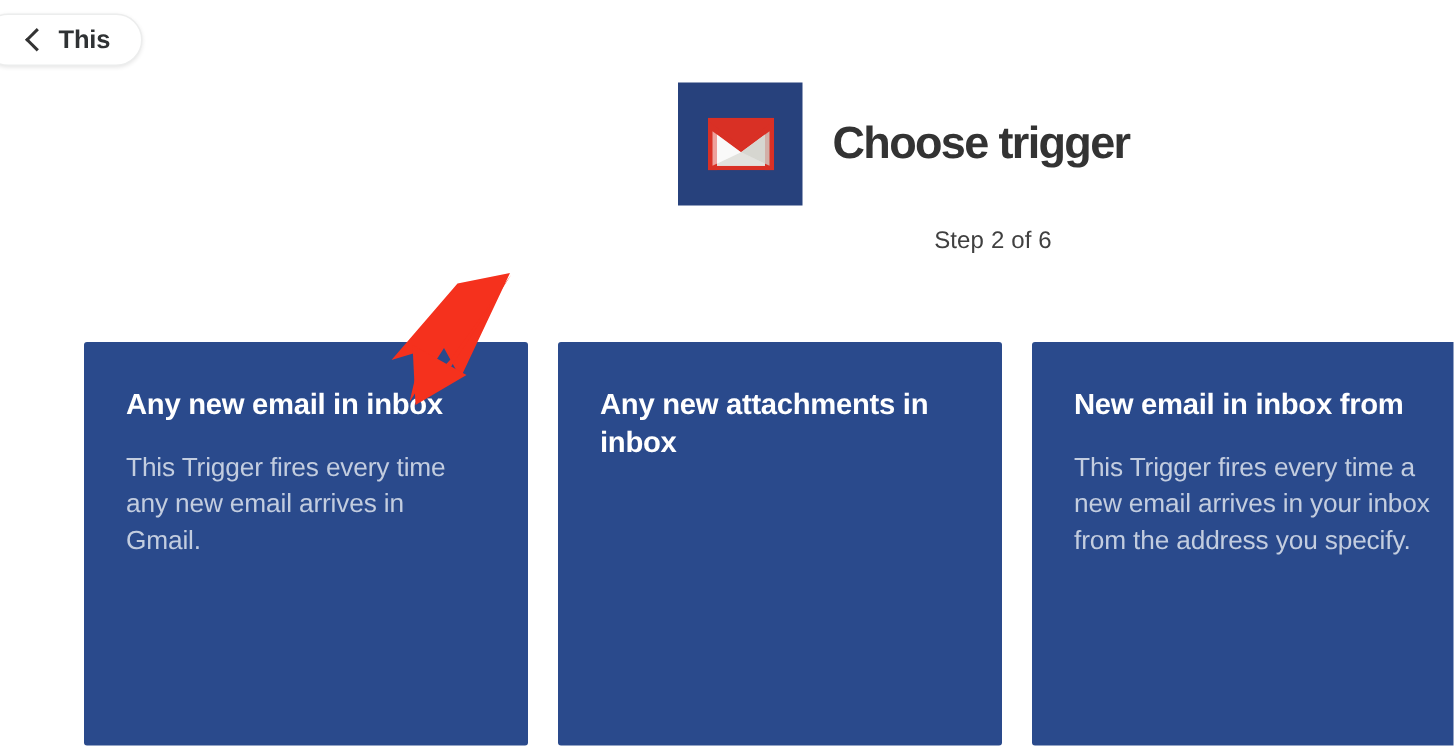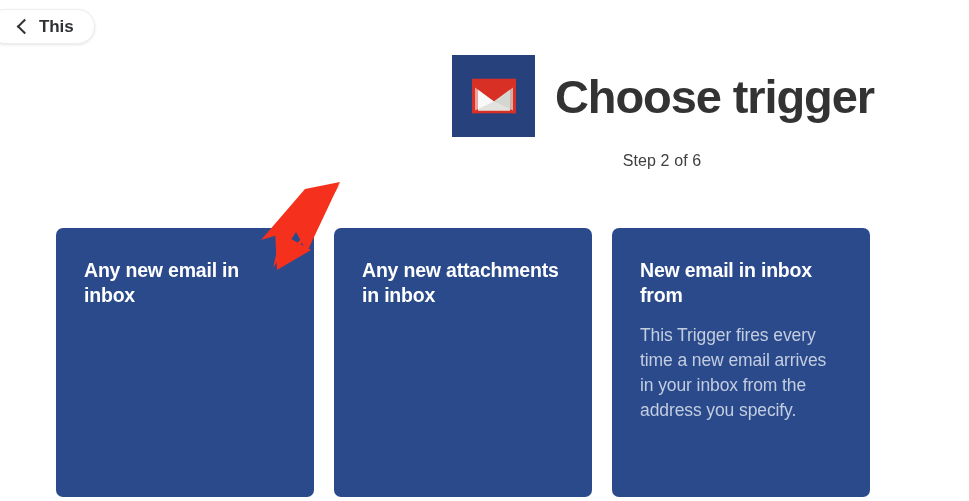--- a/index.html
+++ b/index.html
@@ -65,21 +65,21 @@
     position: relative;
     flex: none;
   }
   #service-icon svg {
     position: absolute;
     left: 50%;
     top: 50%;
     transform: translate(-50%, -50%);
   }
   #page-title {
-    font-size: 47px;
+    font-size: 30px;
     font-weight: bold;
     color: #333333;
     letter-spacing: -1.1px;
     line-height: 1;
     margin-left: 20px;
     white-space: nowrap;
   }
 
   #step-indicator {
     position: absolute;
@@ -95,24 +95,24 @@
   
   #card-list {
     position: absolute;
     left: 56px;
     top: 228px;
     width: 904px;
     display: flex;
     gap: 20px;
   }
   .trigger-card {
-    width: 258px;
+    width: 296px;
     box-sizing: border-box;
     background: #2a4a8c;
-    border-radius: 7px;
+    border-radius: 2px;
     padding: 30px 28px 24px 28px;
     cursor: pointer;
     flex: none;
     min-height: 269px;
   }
   .trigger-card .card-title {
     font-size: 19.5px;
     font-weight: bold;
     color: #ffffff;
     line-height: 1.26;
@@ -158,20 +158,21 @@
   </div>
   <div id="page-title">Choose trigger</div>
 </div>
 
 <div id="step-indicator">Step 2 of 6</div>
 
 <div id="card-list">
 
   <div class="trigger-card">
     <p class="card-title">Any new email in inbox</p>
+    <p class="card-desc">This Trigger fires every time any new email arrives in Gmail.</p>
   </div>
 
   <div class="trigger-card">
     <p class="card-title">Any new attachments in inbox</p>
   </div>
 
   <div class="trigger-card">
     <p class="card-title">New email in inbox from</p>
     <p class="card-desc">This Trigger fires every time a new email arrives in your inbox from the address you specify.</p>
   </div>

